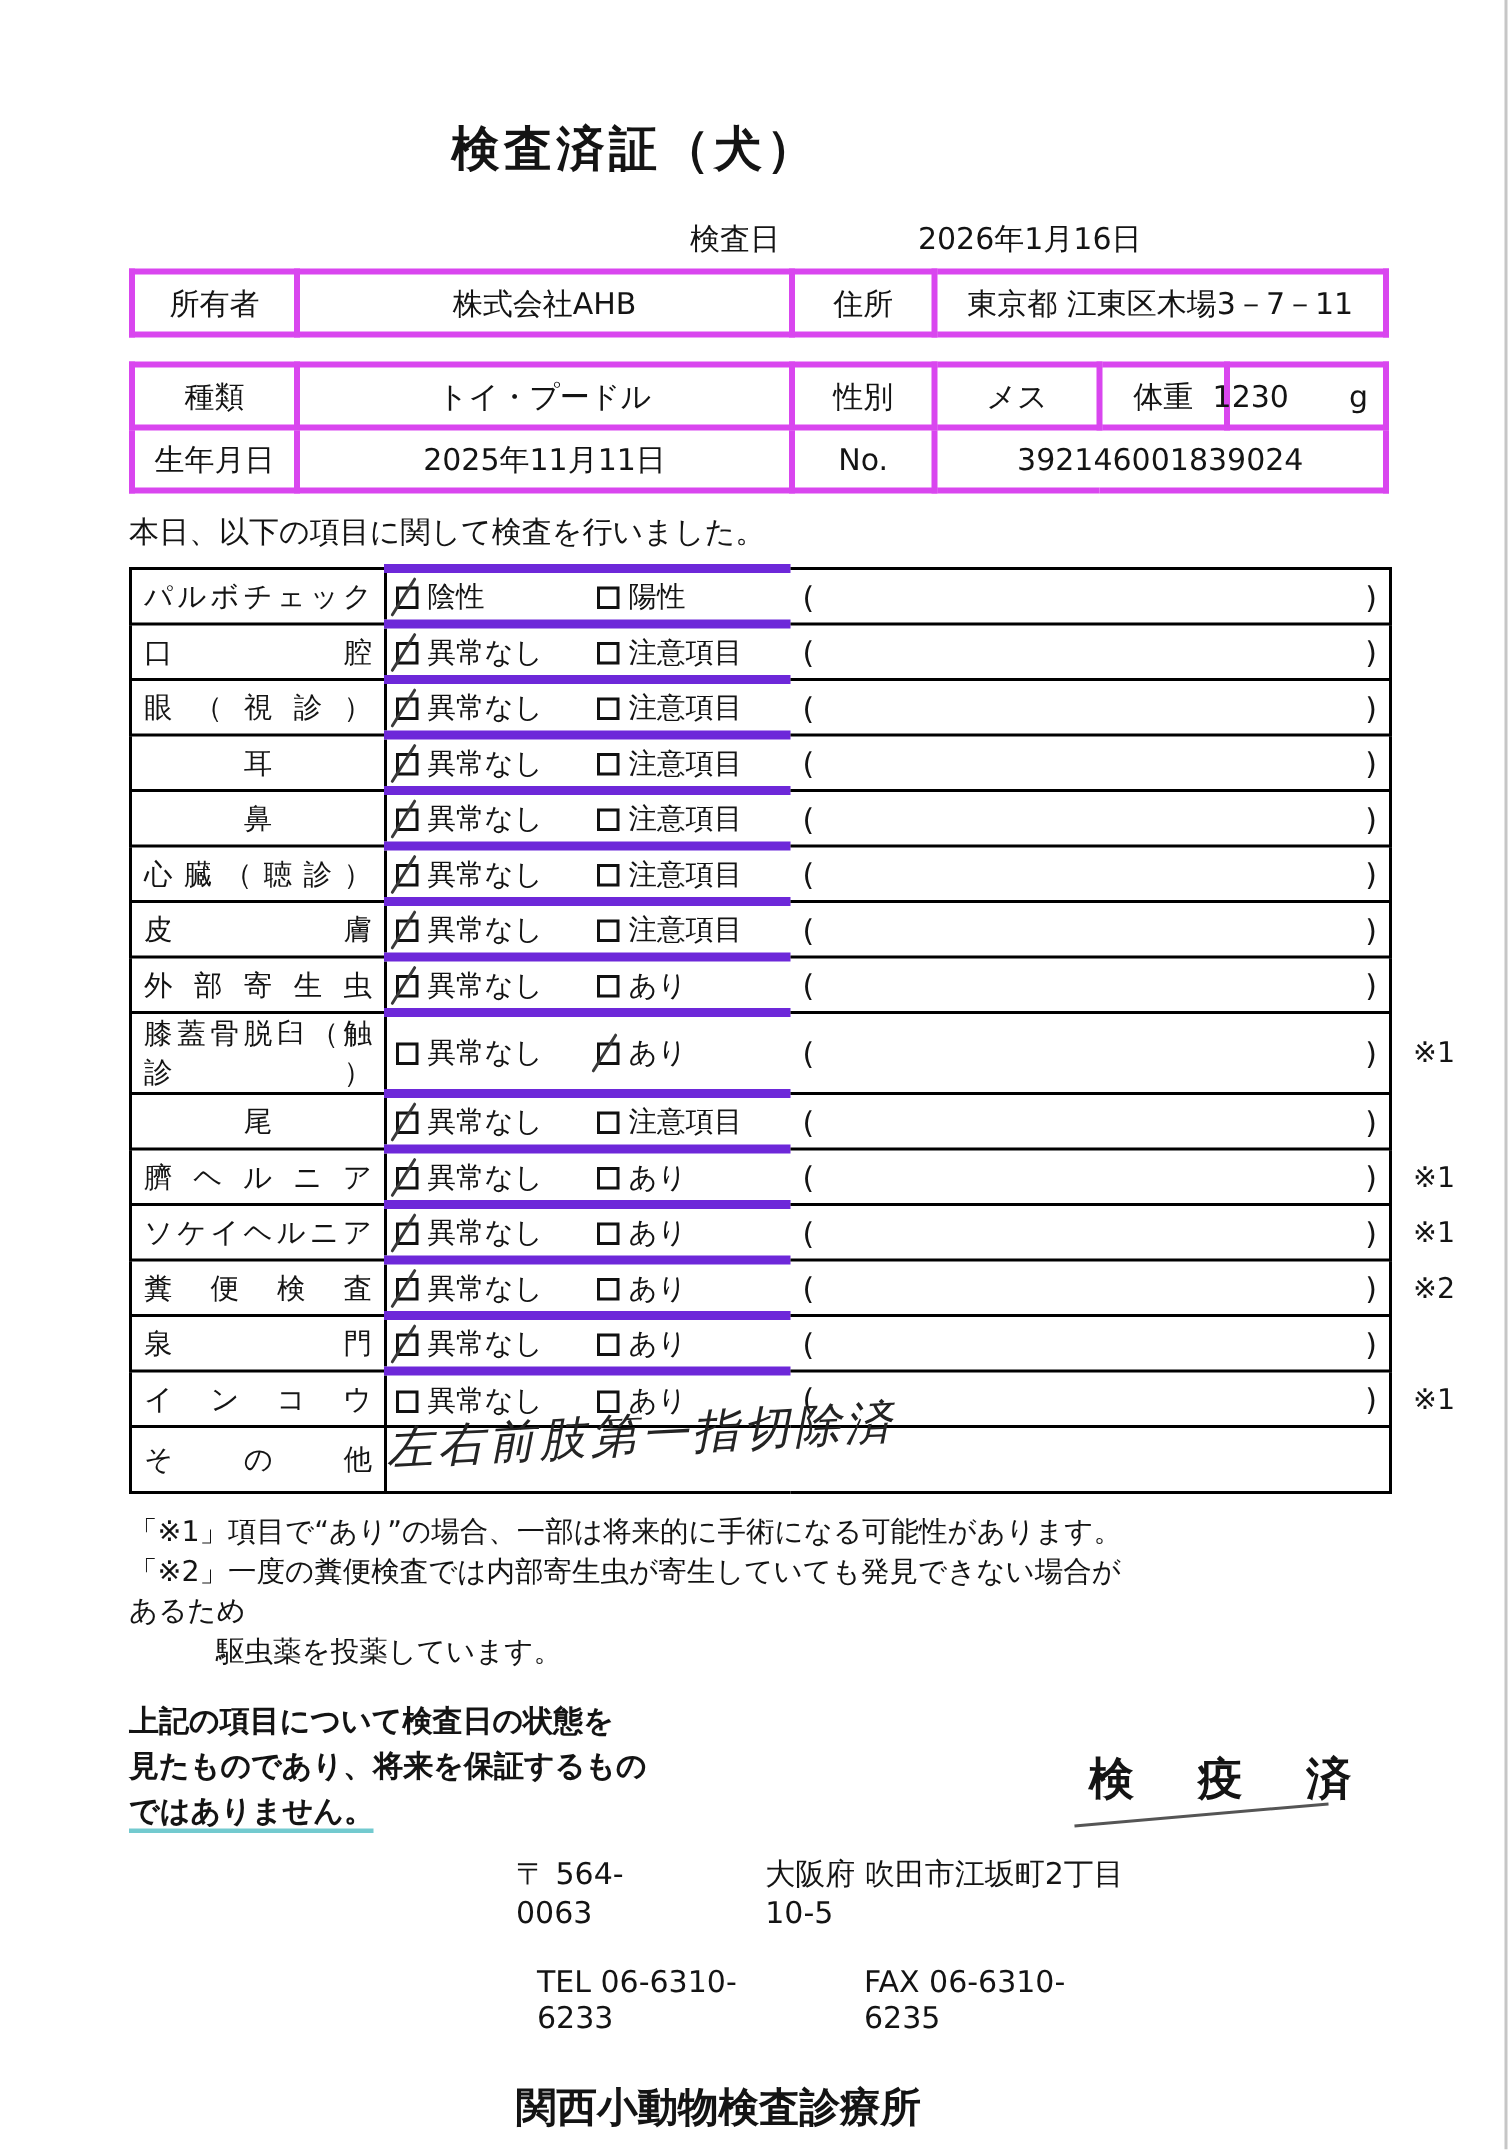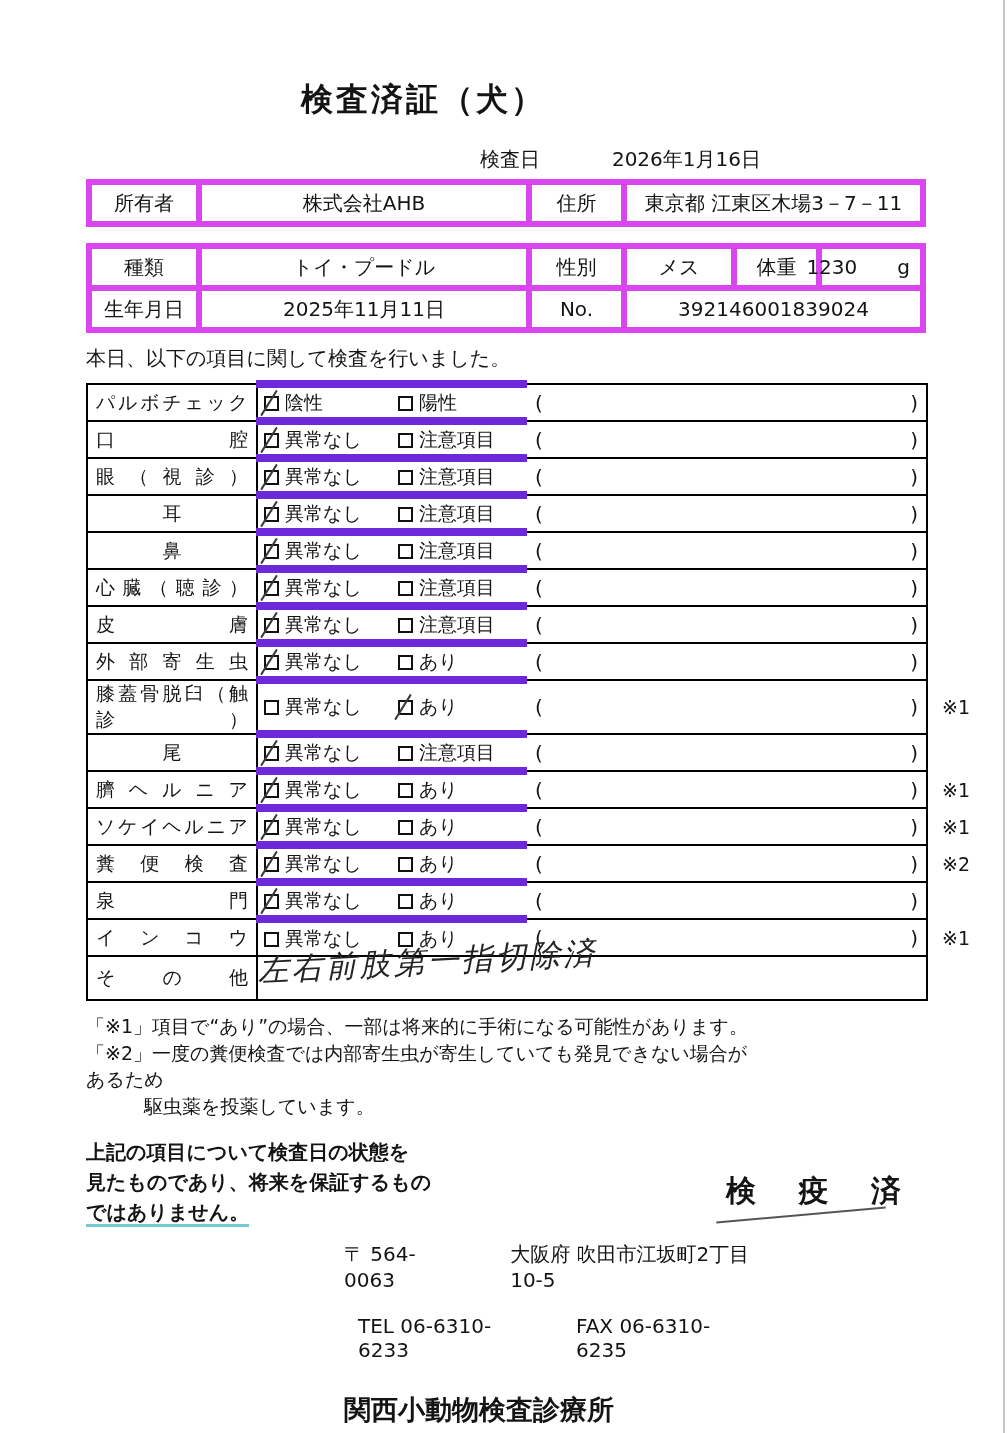--- a/index.html
+++ b/index.html
@@ -8,38 +8,38 @@
     width:1008px; height:1433px; background:#ffffff; color:#141414;
     font-family:"DejaVu Sans","Liberation Sans",sans-serif;
     position:relative; overflow:hidden;
   }
   .scan-edge { position:absolute; right:3px; top:0; width:2px; height:100%; background:#c6c6c6; }
   .content { position:absolute; left:86px; top:0; width:675px; }
 
   .page-title { margin:78px 0 0 0; text-align:center; font-size:32px; font-weight:700; letter-spacing:3px; }
 
   .date-row { margin-top:24px; display:flex; justify-content:flex-end; align-items:baseline; font-size:20px; }
-  .date-row .dl { margin-right:72px; }
+  .date-row .dl { margin-right:92px; }
 
   table.tbl { border-collapse:collapse; width:840px; table-layout:fixed; }
-  table.tbl td { border:6px solid #d946ef; height:42px; font-size:20px; padding:0 10px;text-align:center; }
+  table.tbl td { border:4px solid #d946ef; height:42px; font-size:20px; padding:0 10px;text-align:center; }
   td.lbl { text-align:center; }
   td.val { text-align:left; }
   .owner-tbl { margin-top:6px; }
   .info-tbl  { margin-top:16px; }
   .wcell { display:flex; justify-content:flex-end; align-items:baseline;gap:24px; }
   .wcell .unit { margin-left:16px; }
 
   .intro { margin-top:12px; font-size:20px; }
 
   table.checklist { margin-top:8px; border-collapse:collapse; table-layout:fixed; width:910px; }
   table.checklist td { height:37px; font-size:19px; padding:0; }
   .c-label { border:2px solid #000; padding:0 8px !important; text-align:justify; text-align-last:justify; }
   .c-label.single { text-align-last:center; }
-  .c-opt { border-top:8px solid #6d28d9; border-bottom:2px solid #000; padding-left:6px !important; white-space:nowrap; }
+  .c-opt { border-top:6px solid #6d28d9; border-bottom:2px solid #000; padding-left:6px !important; white-space:nowrap; }
   .c-paren { border-top:2px solid #000; border-bottom:2px solid #000; border-right:2px solid #000; }
   .paren-inner { display:flex; justify-content:space-between; padding:0 8px; font-size:20px; }
   .c-note { border:none; padding-left:14px !important; font-size:20px; }
   .c-other { border-top:2px solid #000; border-bottom:2px solid #000; border-right:2px solid #000; overflow:visible; }
 
   .box-wrap { position:relative; display:inline-block; width:15px; height:15px; margin-right:6px; vertical-align:-2px; }
   .box { position:absolute; inset:0; border:2px solid #111; background:#fff; }
   .check { position:absolute; left:4px; top:-8px; width:2px; height:30px; background:#3a3a3a; transform:rotate(32deg); border-radius:2px; }
 
   .handwriting {

